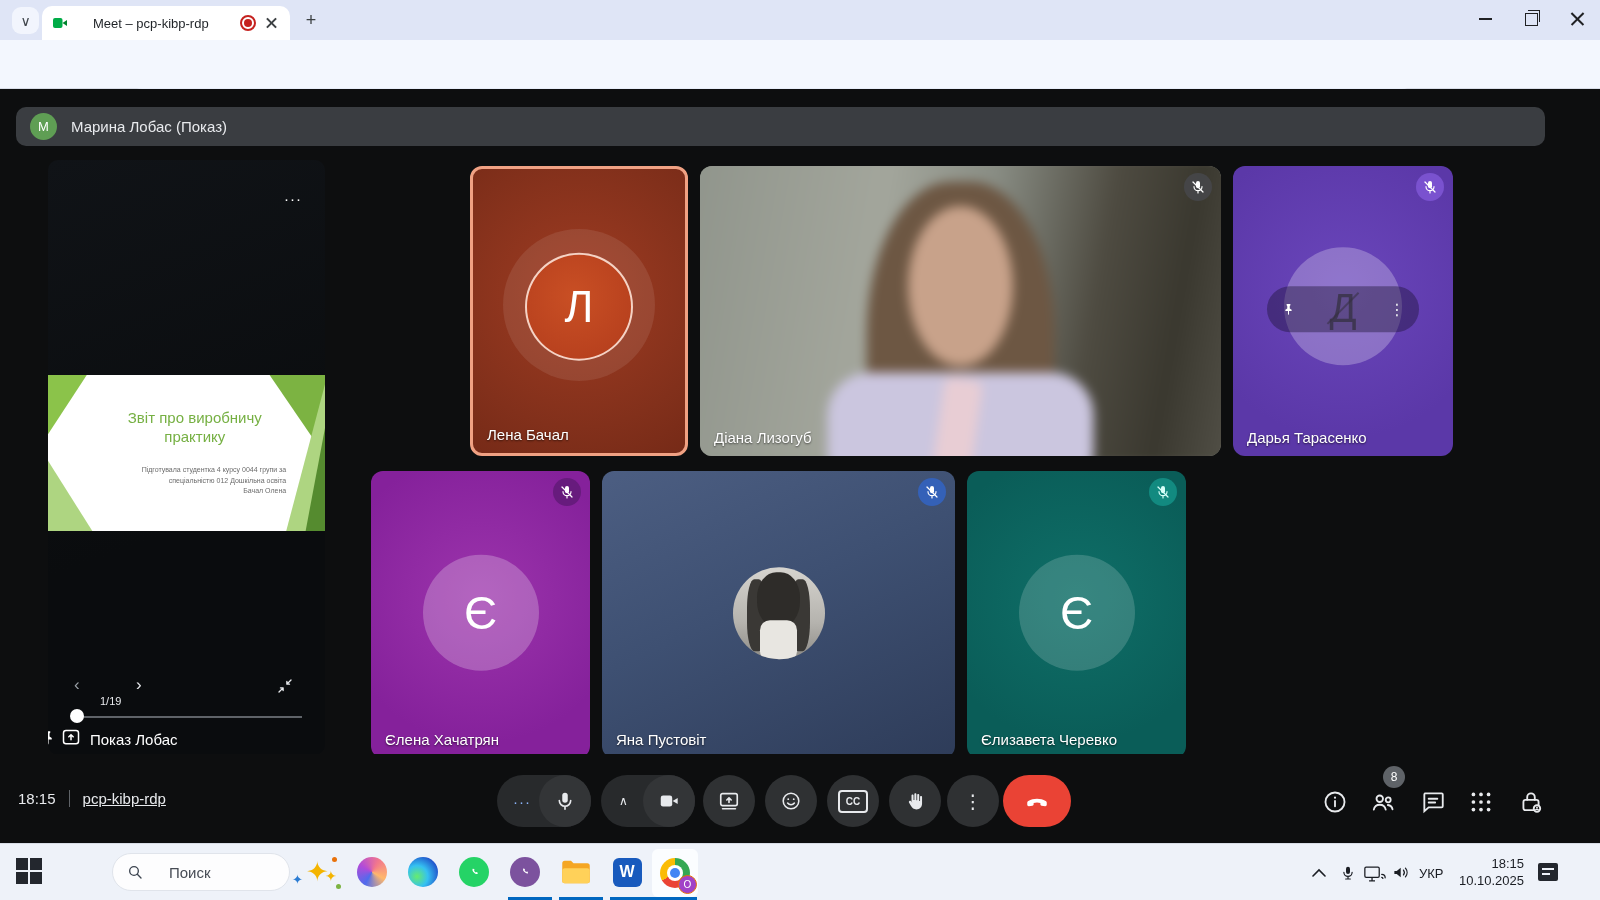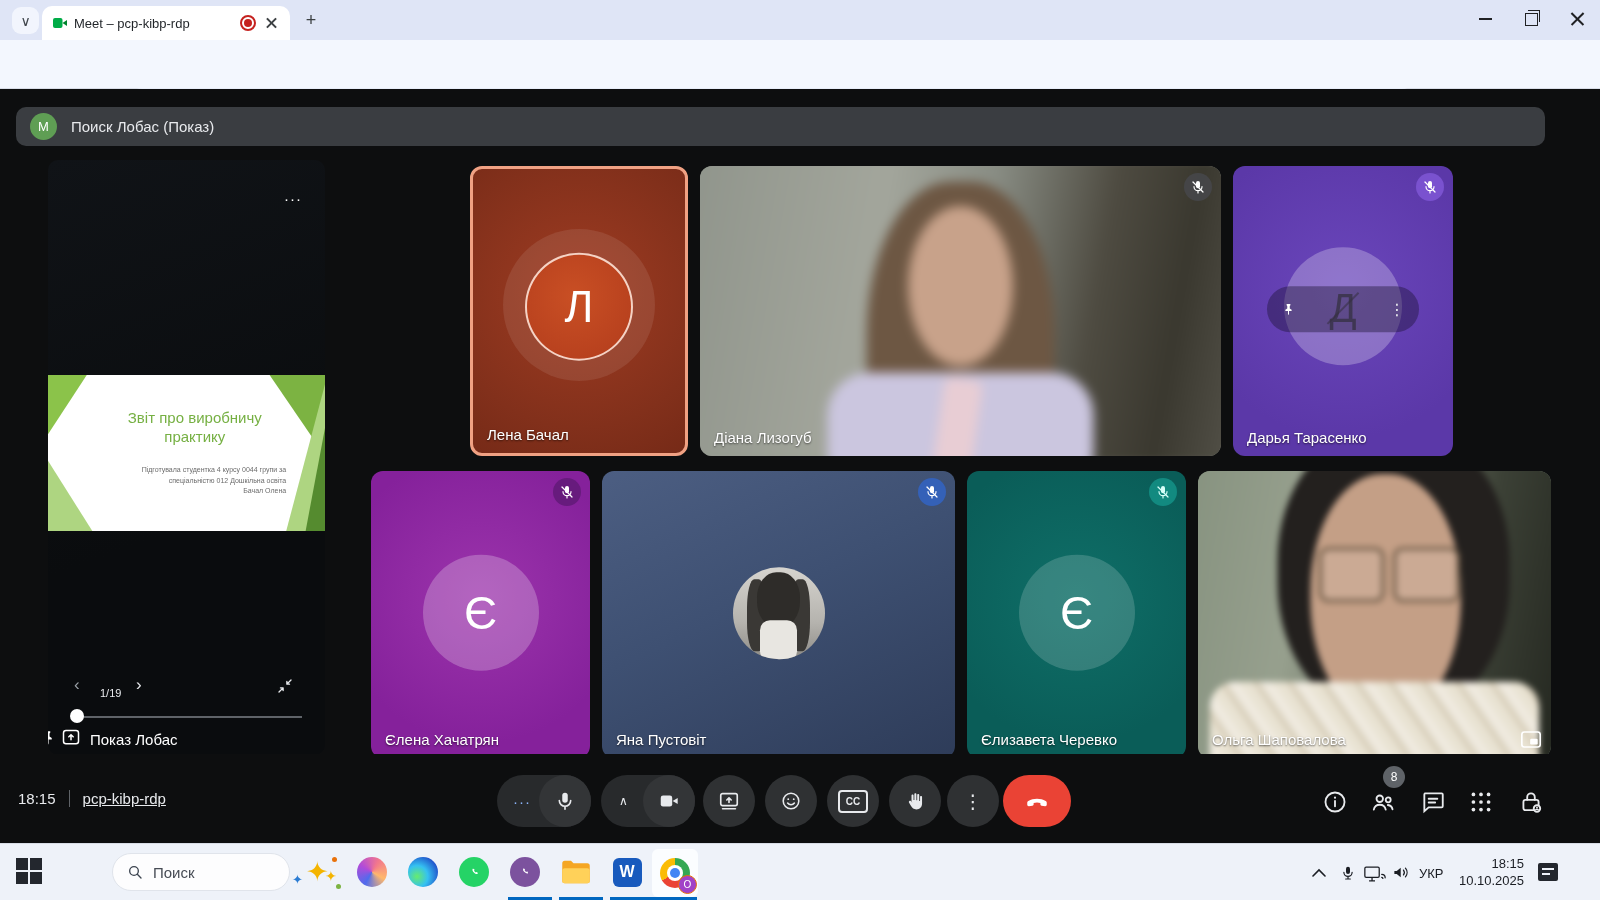--- a/index.html
+++ b/index.html
@@ -3,21 +3,21 @@
 <meta charset="utf-8">
 <style>
   html,body{margin:0;padding:0;}
   body{width:1600px;height:900px;overflow:hidden;font-family:"Liberation Sans","DejaVu Sans",sans-serif;background:#000;position:relative;}
   svg{display:block;}
 
   
   .tabstrip{position:absolute;left:0;top:0;width:1600px;height:40px;background:#dfe5f6;}
   .tab-search-btn{position:absolute;left:12px;top:7px;width:27px;height:27px;border-radius:9px;background:#f2f5fd;color:#41474d;font-size:14px;display:flex;align-items:center;justify-content:center;}
   .tab{position:absolute;left:42px;top:6px;width:248px;height:34px;background:#fff;border-radius:10px 10px 0 0;display:flex;align-items:center;padding:0 10px;box-sizing:border-box;}
-  .tab-title{font-size:13px;color:#1f2327;margin-left:6px;white-space:nowrap;overflow:hidden;flex:1;}
+  .tab-title{font-size:13px;color:#1f2327;margin-left:25px;white-space:nowrap;overflow:hidden;flex:1;}
   .rec-dot{width:12px;height:12px;border:2px solid #c5221f;border-radius:50%;position:relative;margin:0 8px;}
   .rec-dot::after{content:"";position:absolute;left:2px;top:2px;width:8px;height:8px;background:#c5221f;border-radius:50%;}
   .tab-close{width:16px;height:16px;position:relative;}
   .tab-close::before,.tab-close::after{content:"";position:absolute;left:1px;top:7px;width:13px;height:2px;background:#3c4043;}
   .tab-close::before{transform:rotate(45deg);} .tab-close::after{transform:rotate(-45deg);}
   .newtab-btn{position:absolute;left:300px;top:10px;width:22px;height:22px;color:#3c4043;font-size:18px;line-height:20px;text-align:center;}
   .win-btn{position:absolute;top:0;width:46px;height:38px;display:flex;align-items:center;justify-content:center;}
   .win-min{right:92px;} .win-max{right:46px;} .win-close{right:0;}
   .win-min::after{content:"";width:13px;height:2px;background:#202124;}
   .win-max .sq{width:11px;height:11px;border:1.6px solid #202124;position:relative;background:transparent;}
@@ -52,21 +52,21 @@
   .shape{position:absolute;inset:0;}
   .sh1{background:#8bc34a;clip-path:polygon(0 0,14% 0,0 38%);}
   .sh2{background:#aed581;clip-path:polygon(0 55%,0 100%,16% 100%);}
   .sh3{background:#7cb342;clip-path:polygon(100% 0,80% 0,100% 52%);}
   .sh4{background:#aed581;clip-path:polygon(100% 6%,86% 100%,100% 100%);}
   .sh5{background:#558b2f;clip-path:polygon(100% 34%,93% 100%,100% 100%);}
   .slide-title{position:absolute;left:18%;top:22%;width:70%;text-align:center;color:#76b043;font-size:15px;line-height:1.25;font-weight:400;}
   .slide-sub{position:absolute;left:10%;top:58%;width:76%;text-align:right;color:#6b6b6b;font-size:7px;line-height:1.5;}
   .pres-nav{position:absolute;left:0;top:515px;width:277px;height:24px;color:#e8eaed;}
   .pn-prev{position:absolute;left:26px;top:0;font-size:17px;color:#9aa0a6;}
-  .pn-count{position:absolute;left:52px;top:12px;font-size:11px;color:#e8eaed;}
+  .pn-count{position:absolute;left:52px;top:20px;font-size:11px;color:#e8eaed;}
   .pn-next{position:absolute;left:88px;top:0;font-size:17px;color:#e8eaed;}
   .pn-collapse{position:absolute;left:228px;top:2px;}
   .pres-slider{position:absolute;left:28px;top:556px;width:226px;height:2px;background:#5f6368;}
   .pres-slider-dot{position:absolute;left:22px;top:549px;width:14px;height:14px;border-radius:50%;background:#fff;}
   .pres-bottom{position:absolute;left:0;top:568px;width:277px;height:26px;}
   .pb-pin{position:absolute;left:-9px;top:0;}
   .pb-present{position:absolute;left:12px;top:0;}
   .pb-name{position:absolute;left:42px;top:3px;color:#fff;font-size:15px;}
 
   
@@ -121,21 +121,21 @@
   .kebab-btn{color:#e8eaed;font-size:19px;}
   .endcall{position:absolute;left:1003px;top:21px;width:68px;height:52px;border-radius:26px;background:#ea4335;display:flex;align-items:center;justify-content:center;}
   .mb-right-ic{position:absolute;top:35px;width:26px;height:26px;}
   .badge8{position:absolute;left:1383px;top:12px;width:22px;height:22px;border-radius:50%;background:#5f6368;color:#fff;font-size:12px;display:flex;align-items:center;justify-content:center;z-index:3;}
 
   
   .taskbar{position:absolute;left:0;top:843px;width:1600px;height:57px;background:#eef2f9;border-top:1px solid #d7dce5;box-sizing:border-box;}
   .tb-start{position:absolute;left:16px;top:14px;width:27px;height:27px;display:grid;grid-template-columns:12px 12px;grid-template-rows:12px 12px;gap:2px;}
   .tb-start span{background:#23272e;}
   .tb-search{position:absolute;left:112px;top:9px;width:178px;height:38px;border-radius:19px;background:#fdfdfe;border:1px solid #e0e4eb;box-sizing:border-box;display:flex;align-items:center;}
-  .tb-search-text{font-size:15px;color:#474c55;margin-left:10px;}
+  .tb-search-text{font-size:15px;color:#474c55;margin-left:26px;}
   .sparkles{position:absolute;left:292px;top:10px;width:50px;height:38px;}
   .sp1{position:absolute;left:14px;top:2px;color:#f4b400;font-size:27px;}
   .sp2{position:absolute;left:0px;top:18px;color:#2b7cd3;font-size:13px;}
   .sp3{position:absolute;left:33px;top:14px;color:#f4b400;font-size:14px;}
   .spd1{position:absolute;left:40px;top:3px;width:5px;height:5px;border-radius:50%;background:#e8710a;}
   .spd2{position:absolute;left:44px;top:30px;width:5px;height:5px;border-radius:50%;background:#7cb342;}
   .tb-app{position:absolute;top:11px;width:34px;height:34px;display:flex;align-items:center;justify-content:center;}
   .app-underline{position:absolute;top:53px;height:4px;width:44px;background:#0067c0;}
   .circle-ic{width:30px;height:30px;border-radius:50%;display:flex;align-items:center;justify-content:center;}
   .copilot{background:conic-gradient(from 210deg,#4f6bed,#b14bd9,#f2778d,#ffb86c,#4f6bed);}
@@ -207,21 +207,21 @@
     </svg>
   <div class="toolbar-sep"></div>
   <div class="profile-avatar">O</div>
   <div class="toolbar-kebab">⋮</div>
 </div>
 
 <div class="meet">
 
   <div class="banner">
     <div class="banner-avatar">M</div>
-    <div class="banner-name">Поиск Лобас (Показ)</div>
+    <div class="banner-name">Марина Лобас (Показ)</div>
   </div>
 
   <div class="tile t-pres">
     <div class="pres-more">···</div>
     <div class="slide">
       <div class="shape sh1"></div>
       <div class="shape sh2"></div>
       <div class="shape sh3"></div>
       <div class="shape sh4"></div>
       <div class="shape sh5"></div>
@@ -334,35 +334,20 @@
     <div class="mute-badge" style="background:#128a80">
       <svg width="16" height="16" viewBox="0 0 24 24" fill="none" stroke="#d6fff9" stroke-width="1.8" stroke-linecap="round">
           <rect x="9" y="3" width="6" height="11" rx="3" fill="#d6fff9" stroke="none"></rect>
           <path d="M6 11.5a6 6 0 0 0 12 0M12 17.5V21"></path>
           <path d="M4.5 4.5l15 15"></path>
         </svg>
     </div>
     <div class="tile-name">Єлизавета Черевко</div>
   </div>
 
-  <div class="tile t-olga">
-    <div class="video-layer" style="filter:blur(3px)">
-      <div class="og-bg"></div>
-        <div class="og-hair"></div>
-        <div class="og-face"></div>
-        <div class="og-glass"></div>
-        <div class="og-glass2"></div>
-        <div class="og-shirt"></div>
-    </div>
-    <svg class="pip-ic" width="20" height="17" viewBox="0 0 24 20">
-        <rect x="1" y="1" width="22" height="18" rx="3" fill="none" stroke="#fff" stroke-width="2"></rect>
-        <rect x="11" y="9" width="9" height="7" rx="1.5" fill="#fff"></rect>
-      </svg>
-    <div class="tile-name">Ольга Шаповалова</div>
-  </div>
 </div>
 
 <div class="meetbar">
   <div class="mb-left">
     <span class="mb-time">18:15</span>
     <span class="mb-sep"></span>
     <span class="mb-code">pcp-kibp-rdp</span>
   </div>
 
   <div class="ctl-pill" style="left:497px;width:94px">

